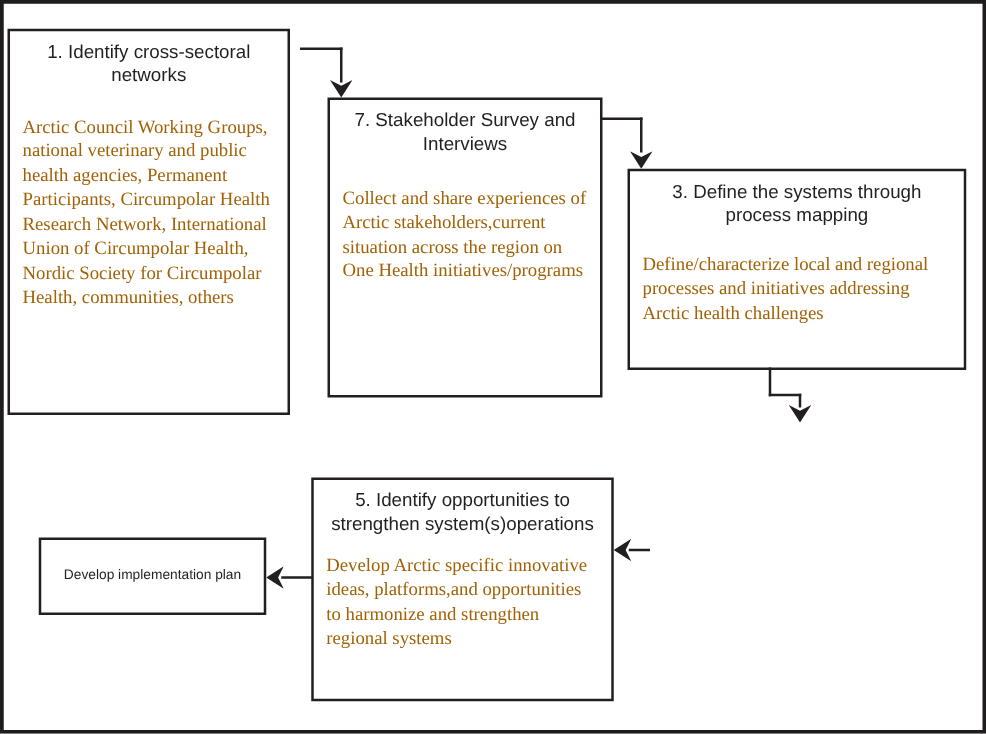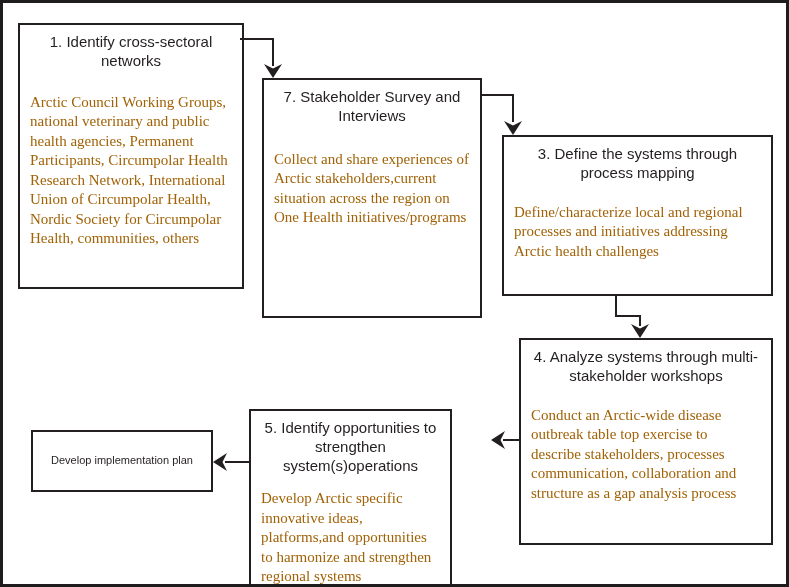--- a/index.html
+++ b/index.html
@@ -34,29 +34,29 @@
   }
   .box-body {
     font-family: "Liberation Serif", "DejaVu Serif", serif;
     font-size: 15px;
     line-height: 1.3;
     text-align: left;
     color: #a16207;
     padding: 0 2px;
   }
   
-  #b1 { left: 15px;  top: 20px;  width: 226px; height: 266px; }
+  #b1 { left: 3px;  top: 20px;  width: 226px; height: 309px; }
   #b1 .box-body { margin-top: 22px; }
   #b2 { left: 259px; top: 75px;  width: 220px; height: 240px; }
   #b2 .box-body { margin-top: 24px; }
   #b3 { left: 499px; top: 132px; width: 271px; height: 161px; }
   #b3 .box-body { margin-top: 20px; }
   #b4 { left: 516px; top: 335px; width: 254px; height: 207px; }
   #b4 .box-body { margin-top: 20px; }
-  #b5 { left: 246px; top: 406px; width: 203px; height: 179px; }
+  #b5 { left: 246px; top: 379px; width: 242px; height: 179px; }
   #b5 .box-body { margin-top: 14px; }
   #b6 {
     left: 28px;  top: 427px; width: 182px; height: 62px;
     display: flex; align-items: center; justify-content: center;
     padding: 2px;
   }
   #b6 .box-title { font-size: 11px; }
   
   .line {
     position: absolute;
@@ -101,24 +101,20 @@
   <div class="box" id="b2">
     <div class="box-title">7. Stakeholder Survey and Interviews</div>
     <div class="box-body">Collect and share experiences of Arctic stakeholders,current situation across the region on One Health initiatives/programs</div>
   </div>
 
   <div class="box" id="b3">
     <div class="box-title">3. Define the systems through process mapping</div>
     <div class="box-body">Define/characterize local and regional processes and initiatives addressing Arctic health challenges</div>
   </div>
 
-  <div class="box" id="b4">
-    <div class="box-title">4. Analyze systems through multi-stakeholder workshops</div>
-    <div class="box-body">Conduct an Arctic-wide disease outbreak table top exercise to describe stakeholders, processes communication, collaboration and structure as a gap analysis process</div>
-  </div>
 
   <div class="box" id="b5">
     <div class="box-title">5. Identify opportunities to strengthen system(s)operations</div>
     <div class="box-body">Develop Arctic specific innovative ideas, platforms,and opportunities to harmonize and strengthen regional systems</div>
   </div>
 
   <div class="box" id="b6">
     <div class="box-title">Develop implementation plan</div>
   </div>
 

